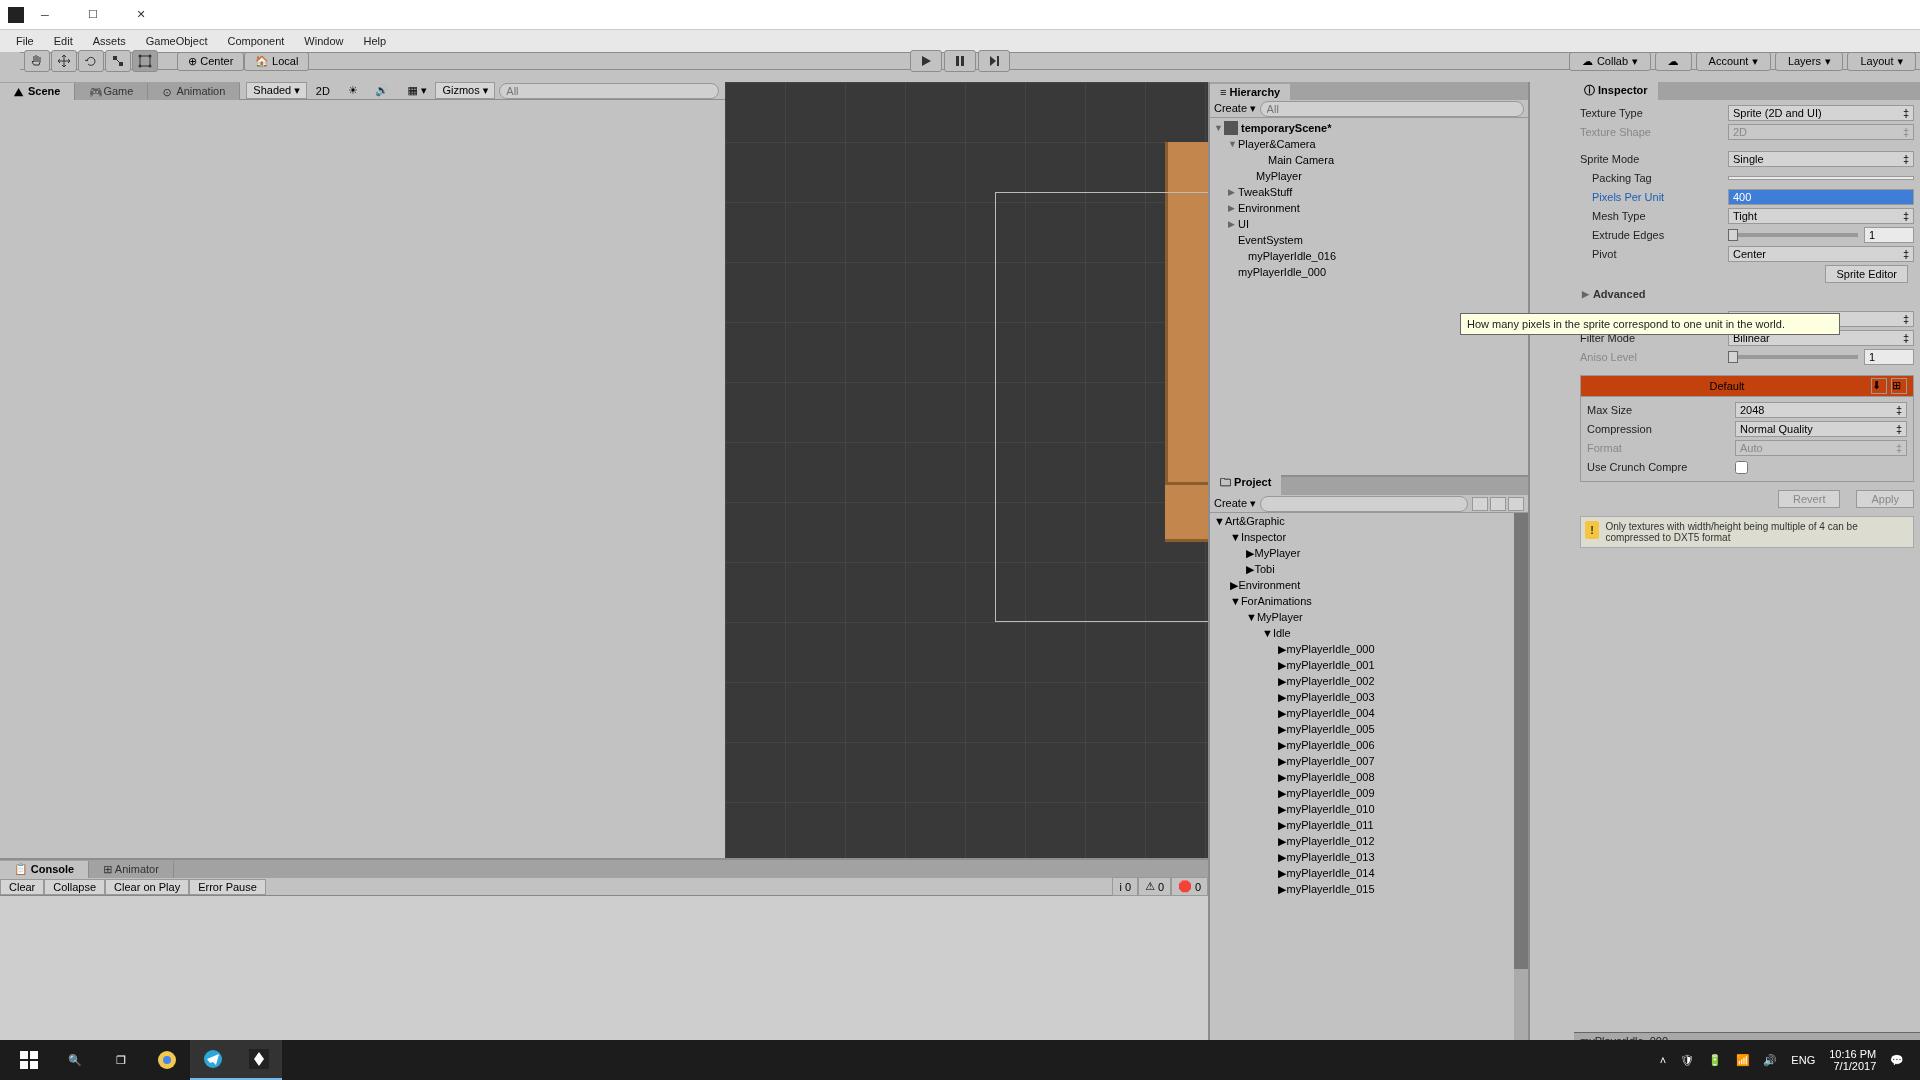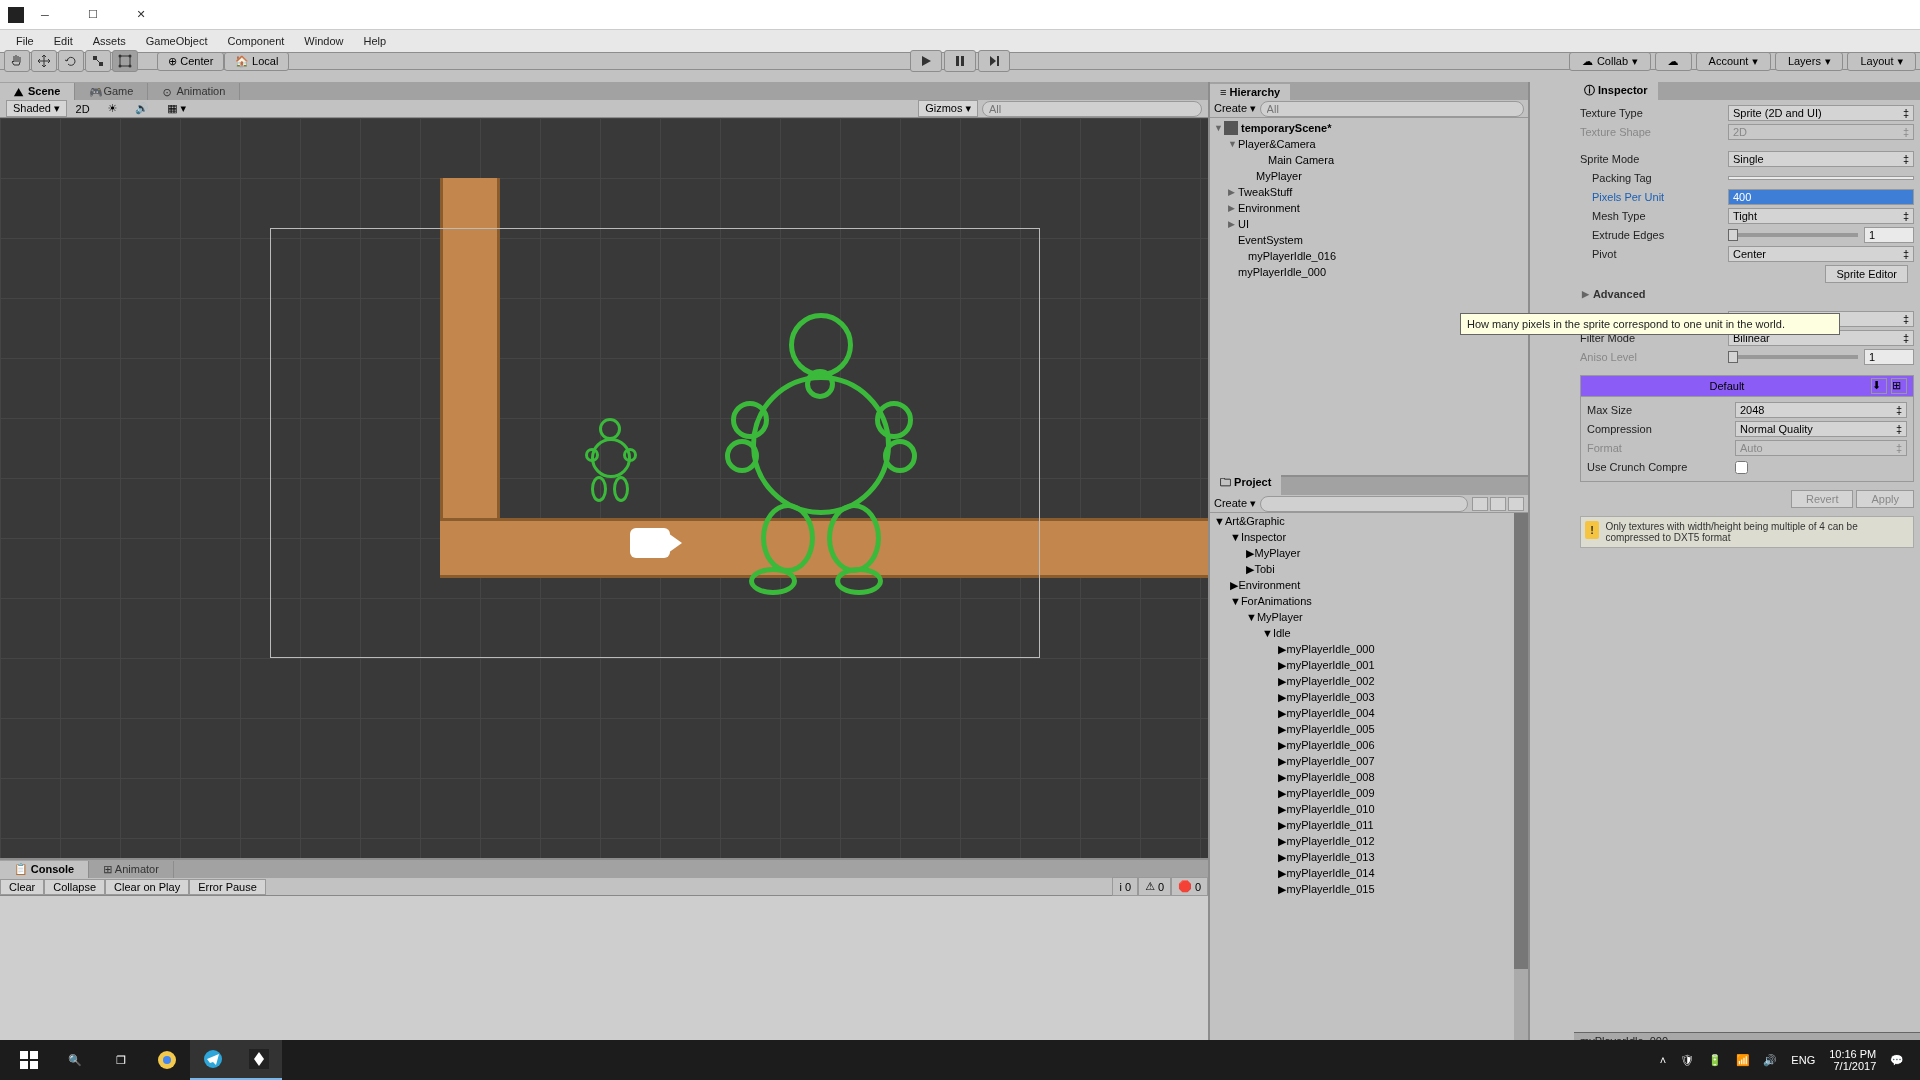--- a/index.html
+++ b/index.html
@@ -7,34 +7,34 @@
 
 .titlebar { height: 30px; background: #fff; display: flex; align-items: center; padding: 0 8px; border-bottom: 1px solid #ccc; }
 .titlebar .icon { width: 16px; height: 16px; background: #222; margin-right: 6px; }
 .titlebar .title { flex: 1; color: #000; }
 .titlebar .win-btns { display: flex; gap: 18px; }
 .titlebar .win-btns div { width: 30px; height: 20px; display: flex; align-items: center; justify-content: center; color: #333; cursor: pointer; }
 
 .menubar { height: 22px; background: #e8e8e8; display: flex; align-items: center; padding: 0 6px; }
 .menubar span { padding: 3px 10px; color: #222; }
 
-.toolbar { height: 18px; background: #c2c2c2; display: flex; align-items: center; padding: 0 4px; border-top: 1px solid #8d8d8d; border-bottom: 1px solid #8d8d8d; }
+.toolbar { height: 18px; background: #c2c2c2; display: flex; align-items: center; padding: 0 4px; border-top: 1px solid #8d8d8d; border-bottom: 1px solid #8d8d8d; margin-left: 20px; }
 .tool-btn { width: 26px; height: 22px; background: #c2c2c2; border: 1px solid #8d8d8d; display: flex; align-items: center; justify-content: center; border-radius: 3px; margin-right: 1px; }
 .tool-btn.active { background: #a0a0a0; }
 .toolbar .center-local { margin-left: 18px; display: flex; }
 .toolbar .center-local .tb { background: #c2c2c2; border: 1px solid #8d8d8d; padding: 2px 10px; border-radius: 3px; }
 .toolbar .playback { position: absolute; left: 50%; transform: translateX(-50%); display: flex; gap: 2px; }
 .toolbar .playback .pb { width: 32px; height: 22px; background: #c2c2c2; border: 1px solid #8d8d8d; border-radius: 3px; display: flex; align-items: center; justify-content: center; }
 .toolbar .right-tools { margin-left: auto; display: flex; gap: 4px; }
 .toolbar .rt { background: #c2c2c2; border: 1px solid #8d8d8d; padding: 2px 12px; border-radius: 3px; display: flex; align-items: center; gap: 4px; }
 
 .workspace { position: absolute; top: 82px; left: 0; right: 0; bottom: 30px; display: flex; }
 
 .left-col { width: 1210px; display: flex; flex-direction: column; }
-.scene-panel { height: 776px; display: flex; flex-direction: column; border-right: 2px solid #8d8d8d; }
+.scene-panel { height: 776px; display: flex; flex-direction: row; border-right: 2px solid #8d8d8d; }
 .tabs { height: 18px; background: #a2a2a2; display: flex; align-items: flex-end; }
 .tab { padding: 2px 14px; background: #a2a2a2; color: #333; border-right: 1px solid #8d8d8d; }
 .tab.active { background: #c2c2c2; color: #000; font-weight: bold; }
 .tab .ticon { display: inline-block; width: 12px; height: 12px; vertical-align: middle; margin-right: 2px; }
 .scene-control { height: 18px; background: #c2c2c2; display: flex; align-items: center; padding: 0 6px; border-bottom: 1px solid #8d8d8d; }
 .scene-control .sc-item { padding: 0 8px; border: 1px solid transparent; }
 .scene-control .sc-drop { border: 1px solid #999; background: #d6d6d6; padding: 1px 6px; }
 .scene-control .sc-right { margin-left: auto; display: flex; gap: 4px; align-items: center; }
 .scene-control input { background: #d0d0d0; border: 1px solid #999; border-radius: 8px; padding: 1px 6px; width: 220px; }
 
@@ -100,25 +100,25 @@
 
 .tooltip { position: absolute; left: 1460px; top: 313px; width: 380px; background: #fefee0; border: 1px solid #666; padding: 4px 6px; z-index: 100; color: #222; }
 
 .sprite-editor-btn { text-align: right; padding: 4px 6px; }
 .sprite-editor-btn .btn { background: #d4d4d4; border: 1px solid #999; padding: 2px 10px; }
 
 .sec-header { display: flex; align-items: center; padding: 4px 2px; color: #333; font-weight: bold; }
 .sec-header .arr { margin-right: 4px; color: #666; font-size: 9px; }
 
 .platform { margin: 4px 6px; border: 1px solid #999; }
-.platform-tab { display: flex; align-items: center; padding: 2px 6px; background: #8b5cf6; border-bottom: 1px solid #999; }
+.platform-tab { display: flex; align-items: center; padding: 2px 6px; background: #c2410c; border-bottom: 1px solid #999; }
 .platform-tab .def { flex: 1; text-align: center; }
 .platform-tab .pic { width: 16px; height: 16px; border: 1px solid #999; margin-left: 4px; }
 
-.revert-apply { display: flex; justify-content: flex-end; padding: 4px 6px; gap: 3px; }
+.revert-apply { display: flex; justify-content: flex-end; padding: 4px 6px; gap: 16px; }
 .revert-apply .btn { background: #d4d4d4; border: 1px solid #999; padding: 2px 14px; color: #888; }
 
 .warning { margin: 4px 6px; display: flex; align-items: flex-start; background: #dcdcd0; border: 1px solid #aaa; padding: 4px; gap: 6px; }
 .warning .wicon { width: 18px; height: 18px; background: #f5c542; border-radius: 2px; display: flex; align-items: center; justify-content: center; font-weight: bold; color: #333; }
 .warning .wtext { font-size: 10px; color: #333; }
 
 .preview-foot { height: 18px; background: #a8a8a8; border-top: 1px solid #666; padding: 2px 6px; color: #222; }
 
 .taskbar { position: absolute; bottom: 0; left: 0; right: 0; height: 40px; background: #1c1c1c; display: flex; align-items: center; padding: 0 6px; }
 .taskbar .tb-btn { width: 46px; height: 40px; display: flex; align-items: center; justify-content: center; color: #fff; }

